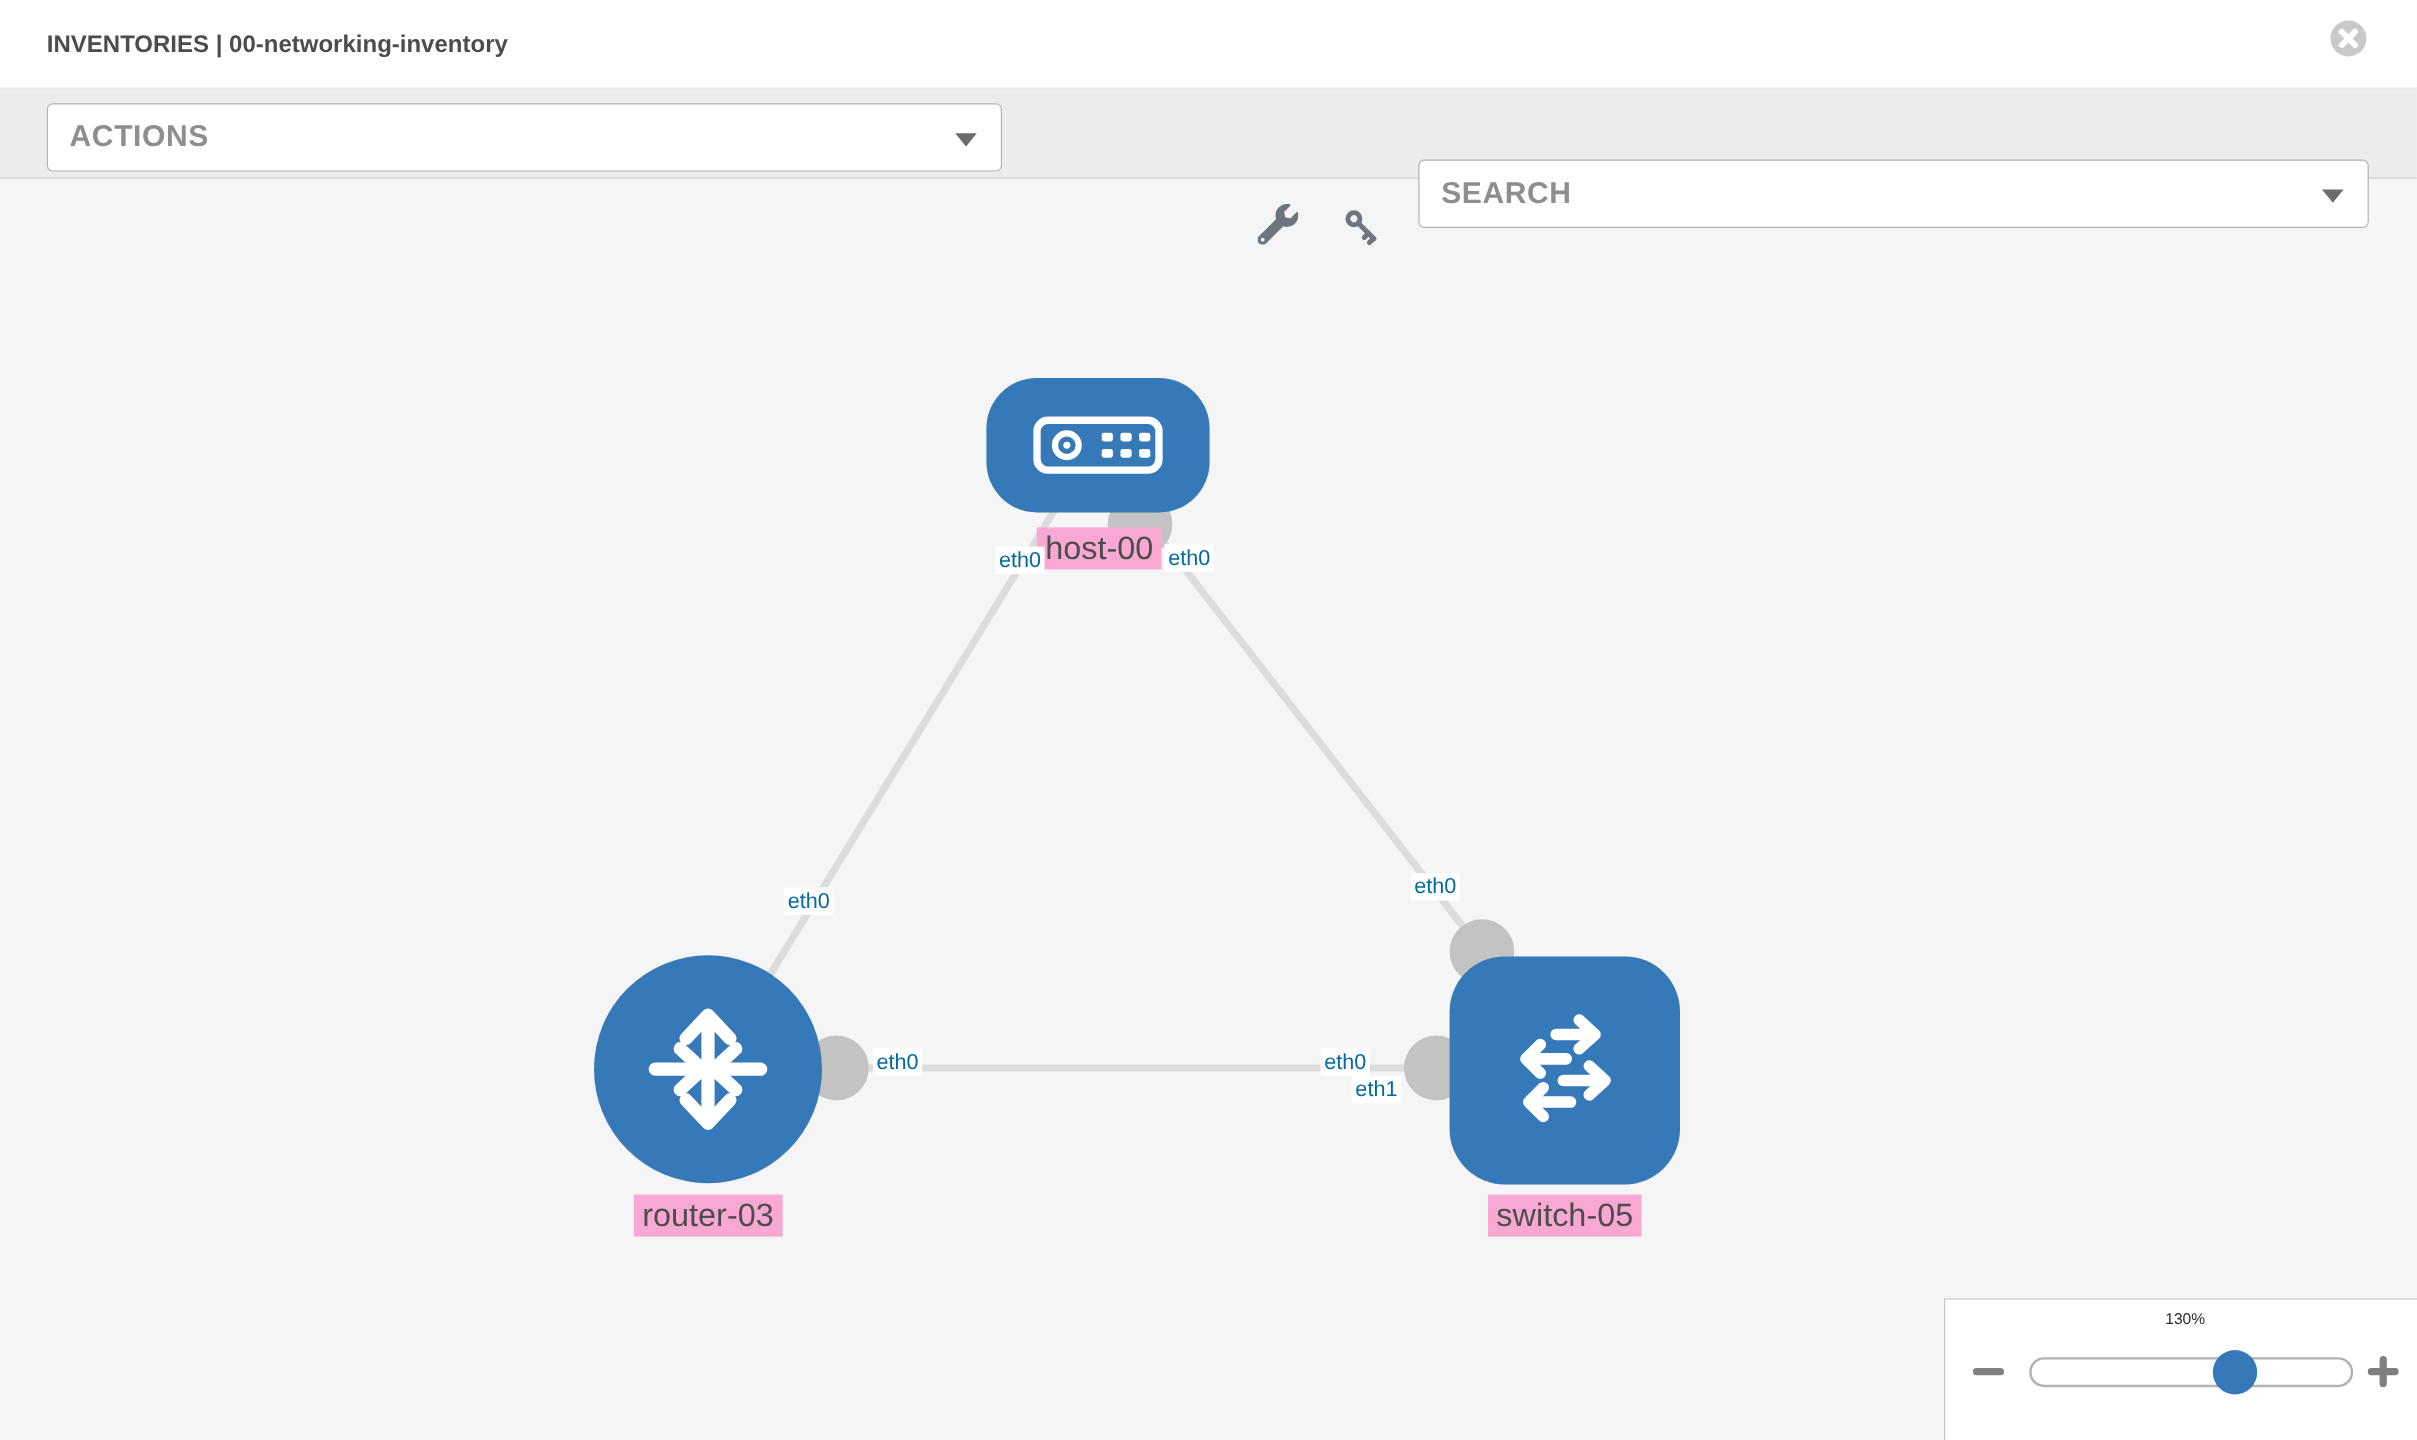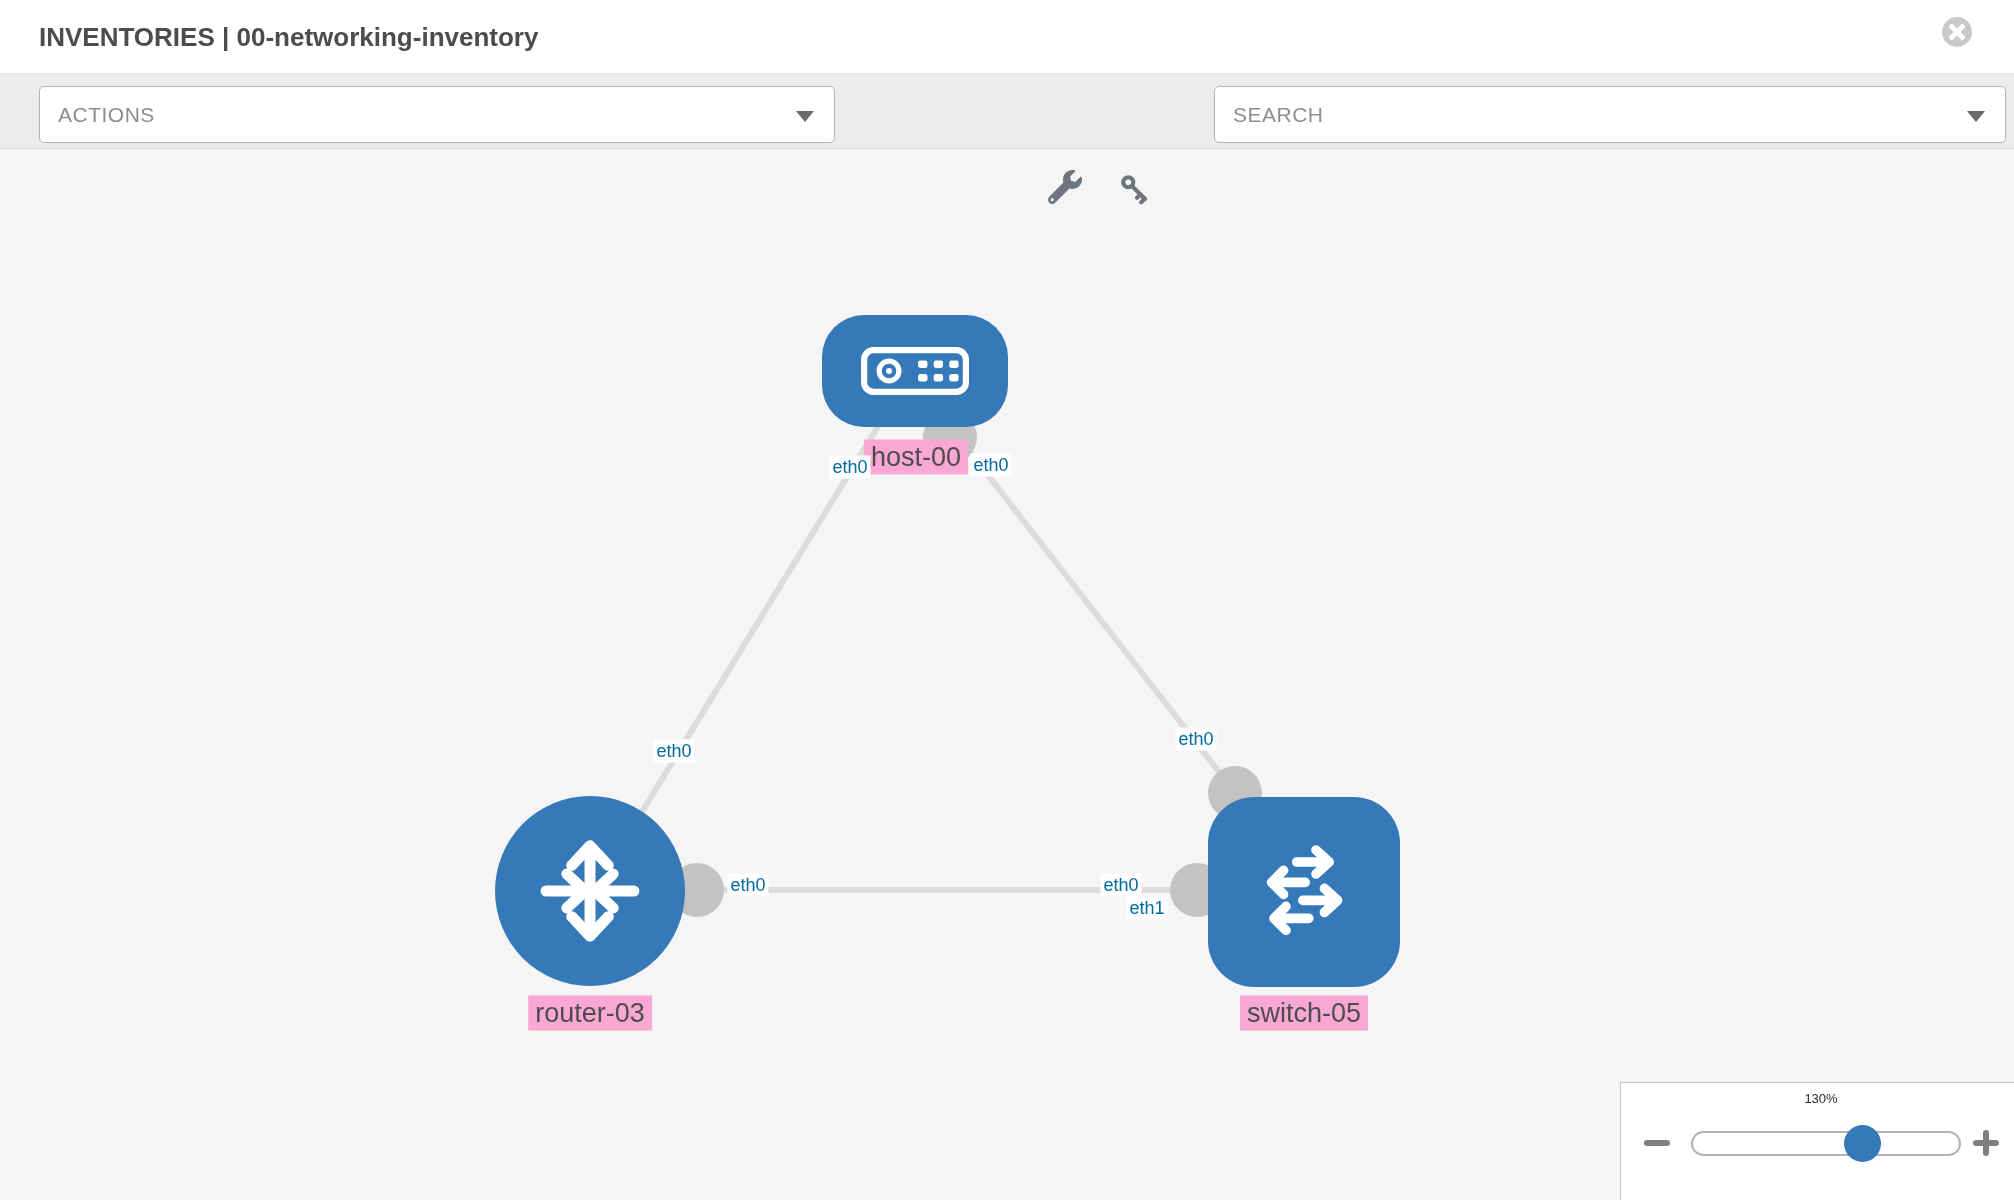--- a/index.html
+++ b/index.html
@@ -3,33 +3,33 @@
 <meta charset="utf-8">
 <style>
   * { box-sizing: border-box; margin: 0; padding: 0; }
   html, body { width: 2014px; height: 1200px; overflow: hidden;
     font-family: "Liberation Sans", sans-serif; background: #f5f5f5; }
 
   
   .header { position: absolute; left: 0; top: 0; width: 2014px; height: 74px;
     background: #ffffff; border-bottom: 1px solid #e2e2e2; z-index: 50; }
   .page-title { position: absolute; left: 39px; top: 0; height: 74px; line-height: 74px;
-    font-size: 26px; font-weight: bold; color: #4c4c4c; white-space: nowrap; }
+    font-size: 20px; font-weight: bold; color: #4c4c4c; white-space: nowrap; }
   .close-btn { position: absolute; left: 1941px; top: 16px; width: 32px; height: 32px;
     cursor: pointer; }
 
   
   .toolbar { position: absolute; left: 0; top: 74px; width: 2014px; height: 75px;
     background: #ececec; border-bottom: 1px solid #d4d4d4; z-index: 50; }
   .select-box { position: absolute; top: 12px; height: 57px; background: #ffffff;
     border: 1px solid #b3b3b3; border-radius: 5px; cursor: pointer; }
   .select-box.actions { left: 39px; width: 796px; }
-  .select-box.search  { left: 1214px; width: 792px; }
+  .select-box.search  { left: 1182px; width: 792px; margin-top: 47px; }
   .select-text { position: absolute; left: 18px; top: 0; height: 55px; line-height: 55px;
-    font-size: 21px; color: #8e8e8e; letter-spacing: 0.5px; }
+    font-size: 25px; color: #8e8e8e; letter-spacing: 0.5px; font-weight: bold; }
   .caret { position: absolute; right: 20px; top: 24px; width: 0; height: 0;
     border-left: 9px solid transparent; border-right: 9px solid transparent;
     border-top: 11px solid #6b6b6b; }
   .tool-icon { position: absolute; top: 96px; width: 36px; height: 36px; cursor: pointer; }
   .tool-icon.wrench { left: 1048px; }
   .tool-icon.key    { left: 1116px; }
 
   
   .canvas { position: absolute; left: 0; top: 150px; width: 2014px; height: 1050px;
     background: #f5f5f5; z-index: 1; }

